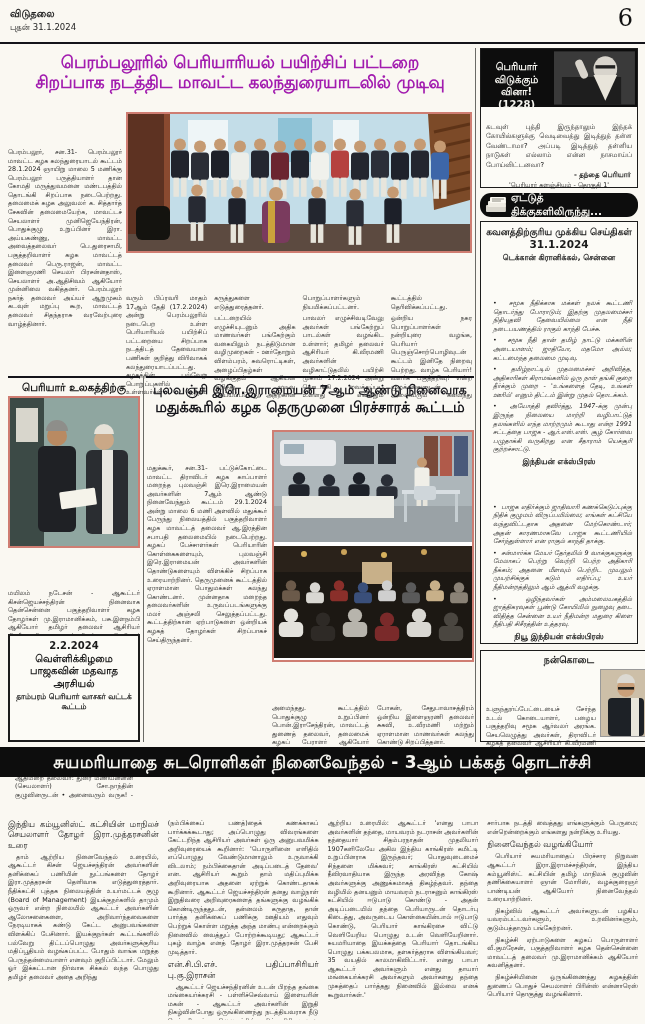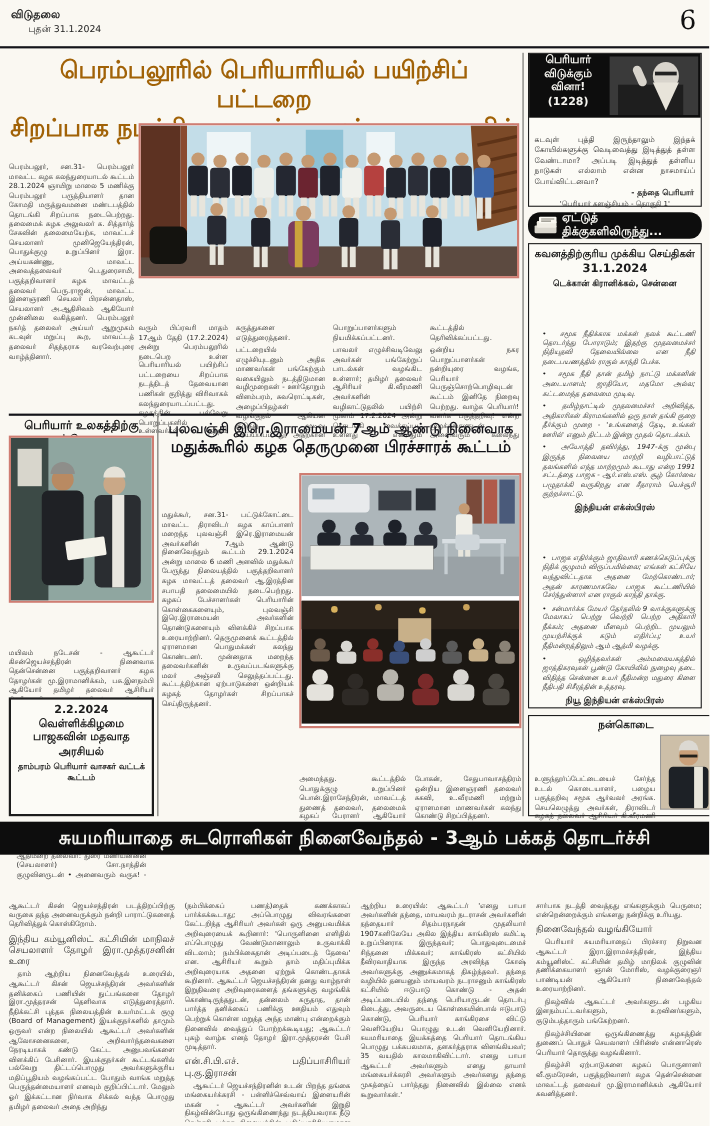--- a/index.html
+++ b/index.html
@@ -12,21 +12,21 @@
   .clip{overflow:hidden;}
   .txt{font-size:6.4px;line-height:1.34;margin-top:36px;}
   .txt p{margin:0 0 3px;text-indent:8px;}
   .txt p.noind{text-indent:0;}
   
   .hdr-name{font-size:10px;font-weight:bold;color:#222;}
   .hdr-date{font-size:8.5px;color:#222;}
   .pageno{font-family:"DejaVu Serif",serif;font-size:24px;color:#111;}
   .toprule{left:0;top:42px;width:645px;border-top:2px solid #14141a;}
   
-  .mainhead{font-size:22px;line-height:1.2;color:#a16207;letter-spacing:-.2px;}
+  .mainhead{font-size:17px;line-height:1.2;color:#a21caf;letter-spacing:-.2px;}
   .subhead2{font-size:10.5px;color:#111;}
   .midhead1{font-size:12.5px;color:#14141a;}
   .midhead2{font-size:14.5px;color:#14141a;}
   
   .box{border:1.5px solid #1c1c1c;background:#fcfbf6;box-sizing:border-box;}
   .frame{border:2px solid #cf7d72;background:#fff;box-sizing:border-box;}
   .blackbar{background:#0d0d0d;color:#f5f4ef;}
   .vrule{border-left:1px solid #6a6a66;width:0;}
   .hrule{border-top:2px solid #14141a;height:0;}
   .bul::before{content:"\2022\00a0\00a0";}
@@ -50,21 +50,21 @@
         <rect x="10.9" y="33" width="4.6" height="16" fill="#e7e5dc"></rect>
       </symbol>
       <symbol id="ss" viewBox="0 0 16 16">
         <circle cx="8" cy="4" r="3.8" fill="currentColor"></circle>
         <rect x="1.5" y="7.5" width="13" height="8" rx="2.5" fill="currentColor"></rect>
       </symbol>
     </defs>
   </svg>
 
   <div class="abs hdr-name" style="left:10px;top:8px">விடுதலை</div>
-  <div class="abs hdr-date" style="left:26px;top:22px">புதன் 31.1.2024</div>
+  <div class="abs hdr-date" style="left:10px;top:22px">புதன் 31.1.2024</div>
   <div class="abs pageno" style="right:12px;top:4px">6</div>
   <div class="abs toprule"></div>
 
   <div class="abs ctr b mainhead" style="left:8px;top:52px;width:464px">
     <div>பெரம்பலூரில் பெரியாரியல் பயிற்சிப் பட்டறை</div>
     <div>சிறப்பாக நடத்திட மாவட்ட கலந்துரையாடலில் முடிவு</div>
   </div>
 
   <div class="abs txt jt clip" style="left:8px;top:112px;width:114px;height:260px">
     <p class="noind">பெரம்பலூர், சன.31- பெரம்பலூர் மாவட்ட கழக கலந்துரையாடல் கூட்டம் 28.1.2024 ஞாயிறு மாலை 5 மணிக்கு பெரம்பலூர் பருத்தியாளர் தான கோமதி மருத்துவமனை மண்டபத்தில் தொடங்கி சிறப்பாக நடைபெற்றது. தலைமைக் கழக அலுவலர் க. சித்தார்த் சேகவின் தலைமையேற்க, மாவட்டச் செயலாளர் முனிஜெயேந்திரன், பொதுக்குழு உறுப்பினர் இரா. அய்யகண்ணு, மாவட்ட அவைத்தலைவர் பெ.துரைசாமி, பகுத்தறிவாளர் கழக மாவட்டத் தலைவர் பெரு.ராஜன், மாவட்ட இளைஞரணி செயலர் பிரசன்னதாஸ், செயலாளர் அ.ஆதிசிவம் ஆகியோர் முன்னிலை வகித்தனர். பெரம்பலூர் நகர்த் தலைவர் அய்யர் ஆறுமுகம் கடவுள் மறுப்பு கூற, மாவட்டத் தலைவர் சிதந்தராசு வரவேற்புரை வாழ்த்தினார்.</p>
@@ -113,21 +113,21 @@
     <p class="noind">வரும் பிப்ரவரி மாதம் 17ஆம் தேதி (17.2.2024) அன்று பெரம்பலூரில் நடைபெற உள்ள பெரியாரியல் பயிற்சிப் பட்டறையை சிறப்பாக நடத்திடத் தேவையான பணிகள் குறித்து விரிவாகக் கலந்துரையாடப்பட்டது. கழகத்தின் பல்வேறு பொறுப்புகளில் உள்ளவர்கள் தத்தம் கருத்துகளை எடுத்துரைத்தனர்.</p>
     <p class="noind">பட்டறையில் எழுச்சியுடனும் அதிக மாணவர்கள் பங்கேற்கும் வகையிலும் நடத்திடுமான வழிமுறைகள் - ஊர்தோறும் விளம்பரம், சுவரொட்டிகள், அழைப்பிதழ்கள் வழங்குதல் ஆகியன குறித்து முடிவு செய்யப்பட்டது; அதற்கான பொறுப்பாளர்களும் நியமிக்கப்பட்டனர்.</p>
     <p class="noind">பாவலர் எழுச்சிவடிவேலு அவர்கள் பங்கேற்றுப் பாடல்கள் வழங்கிட உள்ளார்; தமிழர் தலைவர் ஆசிரியர் கி.வீரமணி அவர்களின் வழிகாட்டுதலில் பயிற்சி முகாம் 17.2.2024 அன்று தொடங்கி வைக்கப்பட உள்ளது என்பதும் கூட்டத்தில் தெரிவிக்கப்பட்டது.</p>
     <p class="noind">ஒன்றிய நகர பொறுப்பாளர்கள் நன்றியுரை வழங்க, பெரியார் பெருஞ்சொற்பொழிவுடன் கூட்டம் இனிதே நிறைவு பெற்றது. வாழ்க பெரியார்! வளர்க பகுத்தறிவு! என்ற முழக்கங்களுடன் அனைவரும் கலைந்து சென்றனர். இறுதியாக மாவட்டச் செயலாளர் நன்றி கூறினார்.</p>
   </div>
 
   <div class="abs vrule" style="left:475px;top:48px;height:694px"></div>
 
   <div class="abs box" style="left:480px;top:48px;width:158px;height:140px">
     <div class="blackbar" style="display:flex;height:58px">
-      <div class="b ctr" style="width:72px;font-size:10px;line-height:1.25;padding-top:0">
+      <div class="b ctr" style="width:72px;font-size:10px;line-height:1.25;padding-top:12px">
         <div>பெரியார் விடுக்கும்</div>
         <div>வினா! (1228)</div>
       </div>
       <svg width="82" height="54" viewBox="0 0 82 54" style="margin:2px">
         <rect width="82" height="54" fill="#3a3a3a"></rect>
         <rect x="8" y="26" width="60" height="28" fill="#1e1e1e"></rect>
         <ellipse cx="52" cy="18" rx="12" ry="13" fill="#d8d4cc"></ellipse>
         <polygon points="40,24 64,24 52,50" fill="#e8e4da"></polygon>
         <rect x="42" y="14" width="20" height="3.4" fill="#222"></rect>
         <rect x="24" y="8" width="8" height="20" rx="4" fill="#d8d4cc" transform="rotate(-24 28 18)"></rect>
@@ -284,35 +284,34 @@
 
   <div class="abs txt jt clip" style="left:272px;top:668px;width:202px;height:74px;column-count:2;column-gap:8px">
     <p class="noind">அமைந்தது. கூட்டத்தில் பொதுக்குழு உறுப்பினர் பொன்.இராசேந்திரன், மாவட்டத் துணைத் தலைவர், தலைமைக் கழகப் பேராளர் ஆகியோர் பங்கேற்று உரையாற்றினர்.</p>
     <p class="noind">போகன், சேதுபாவாசத்திரம் ஒன்றிய இளைஞரணி தலைவர் சுகவி, உ.வீரமணி மற்றும் ஏராளமான மாணவர்கள் கலந்து கொண்டு சிறப்பித்தனர்.</p>
   </div>
 
   <div class="abs blackbar ctr b banner-txt" style="left:0;top:747px;width:645px;height:30px;line-height:30px">சுயமரியாதை சுடரொளிகள் நினைவேந்தல் - 3ஆம் பக்கத் தொடர்ச்சி</div>
 
   <div class="abs clip" style="left:8px;top:783px;width:630px;height:237px;display:grid;grid-template-columns:repeat(4,1fr);gap:9px">
     <div class="txt jt clip">
-      <p class="noind">ஆகூட்டர் கிசன் ஜெயச்சந்திரன் படத்திறப்பிற்கு வருகை தந்த அனைவருக்கும் நன்றி பாராட்டுகளைத் தெரிவித்துக் கொள்கிறோம்.</p>
       <p class="bot-sub noind">இந்திய கம்யூனிஸ்ட் கட்சியின் மாநிலச் செயலாளர் தோழர் இரா.முத்தரசனின் உரை</p>
       <p>தாம் ஆற்றிய நினைவேந்தல் உரையில், ஆகூட்டர் கிசன் ஜெயச்சந்திரன் அவர்களின் தனிக்கைப் பணியின் நுட்பங்களை தோழர் இரா.முத்தரசன் தெளிவாக எடுத்துரைத்தார். நீதிக்கட்சி புத்தக நிலையத்தின் உயர்மட்டக் குழு (Board of Management) இயக்குநர்களில் தாமும் ஒருவர் என்ற நிலையில் ஆகூட்டர் அவர்களின் ஆலோசனைகளை, அறிவார்ந்தவைகளை நேரடியாகக் கண்டு கேட்ட அனுபவங்களை விளக்கிப் பேசினார். இயக்குநர்கள் கூட்டங்களில் பல்வேறு திட்டப்பொழுது அவர்களுக்குரிய மதிப்பூதியம் வழங்கப்பட்ட போதும் வாங்க மறுத்த பெருந்தன்மையாளர் எனவும் குறிப்பிட்டார். மேலும் ஓர் இக்கட்டான நிர்வாக சிக்கல் வந்த பொழுது தமிழர் தலைவர் அதை அறிந்து</p>
     </div>
     <div class="txt jt clip">
       <p class="noind">(நம்பிக்கைப் பணத்)தைக் கணக்காகப் பார்க்கக்கூடாது; அப்பொழுது விவரங்களை கேட்டறிந்த ஆசிரியர் அவர்கள் ஒரு அனுபவமிக்க அறிவுரையைக் கூறினார்: 'பொருளினை எளிதில் எப்பொழுது வேண்டுமானாலும் உருவாக்கி விடலாம்; நம்பிக்கைதான் அடிப்படைத் தேவை' என. ஆசிரியர் கூறும் தாம் மதிப்புமிக்க அறிவுரையாக அதனை ஏற்றுக் கொண்டதாகக் கூறினார். ஆகூட்டர் ஜெயச்சந்திரன் தனது வாழ்நாள் இறுதிவரை அறிவுரைகளைத் தங்களுக்கு வழங்கிக் கொண்டிருந்ததுடன், தன்னலம் கருதாத, தான் பார்த்த தனிக்கைப் பணிக்கு ஊதியம் எதுவும் பெற்றுக் கொள்ள மறுத்த அந்த மாண்பு என்றைக்கும் நினைவில் வைத்துப் போற்றக்கூடியது; ஆகூட்டர் புகழ் வாழ்க எனத் தோழர் இரா.முத்தரசன் பேசி முடித்தார்.</p>
       <p class="bot-sub noind">என்.சி.பி.எச். பதிப்பாசிரியர் பு.கு.இராசன்</p>
       <p>ஆகூட்டர் ஜெயச்சந்திரனின் உடன் பிறந்த தங்கை மங்கையர்க்கரசி - பள்ளிச்செவ்வாய் இளையரின் மகன் - ஆகூட்டர் அவர்களின் இறுதி நிகழ்வின்போது ஒருங்கிணைந்து நடத்தியவராக நீடு செஞ்சுரி புத்தக நிலையத்தின் பதிப்பாசிரியருமான பகுத்தறிவாளர் தாம்</p>
     </div>
     <div class="txt jt clip">
       <p class="noind">ஆற்றிய உரையில்: ஆகூட்டர் 'எனது பாபா அவர்களின் தந்தை, மாயவரம் நடராசன் அவர்களின் தந்தையார் சிதம்பரநாதன் முதலியார் 1907களிலேயே அகில இந்திய காங்கிரஸ் கமிட்டி உறுப்பினராக இருந்தவர்; பொதுவுடைமைச் சிந்தனை மிக்கவர்; காங்கிரஸ் கட்சியில் தீவிரவாதியாக இருந்த அரவிந்த கோஷ் அவர்களுக்கு அணுக்கமாகத் திகழ்ந்தவர். தந்தை வழியில் தனயனும் மாயவரம் நடராசனும் காங்கிரஸ் கட்சியில் ஈடுபாடு கொண்டு - அதன் அடிப்படையில் தந்தை பெரியாருடன் தொடர்பு கிடைத்து, அவருடைய கொள்கையின்பால் ஈடுபாடு கொண்டு, பெரியார் காங்கிரசை விட்டு வெளியேறிய பொழுது உடன் வெளியேறினார். சுயமரியாதை இயக்கத்தை பெரியார் தொடங்கிய பொழுது பக்கபலமாக, தளகர்த்தராக விளங்கியவர்; 35 வயதில் காலமாகிவிட்டார். எனது பாபா ஆகூட்டர் அவர்களும் எனது தாயார் மங்கையர்க்கரசி அவர்களும் அவர்களது தந்தை முகத்தைப் பார்த்தது நினைவில் இல்லை எனக் கூறுவார்கள்.'</p>
     </div>
     <div class="txt jt clip">
       <p class="noind">சார்பாக நடத்தி வைத்தது எங்களுக்கும் பெருமை; என்றென்றைக்கும் எங்களது நன்றிக்கு உரியது.</p>
       <p class="bot-sub noind">நினைவேந்தல் வழங்கியோர்</p>
       <p>பெரியார் சுயமரியாதைப் பிரச்சார நிறுவன ஆகூட்டர் இரா.இராமச்சந்திரன், இந்திய கம்யூனிஸ்ட் கட்சியின் தமிழ் மாநிலக் குழுவின் தணிக்கையாளர் ஞான் மோரிஸ், வழக்குரைஞர் பாண்டியன் ஆகியோர் நினைவேந்தல் உரையாற்றினர்.</p>
-      <p>நிகழ்வில் ஆகூட்டர் அவர்களுடன் பழகிய இளநம்பட்டவர்களும், உறவினர்களும், குடும்பத்தாரும் பங்கேற்றனர்.</p>
+      <p>நிகழ்வில் ஆகூட்டர் அவர்களுடன் பழகிய யவரம்பட்டவர்களும், உறவினர்களும், குடும்பத்தாரும் பங்கேற்றனர்.</p>
+      <p>நிகழ்ச்சி ஏற்பாடுகளை கழகப் பொருளாளர் வீ.குமரேசன், பகுத்தறிவாளர் கழக தென்சென்னை மாவட்டத் தலைவர் மு.இராமானிக்கம் ஆகியோர் கவனித்தனர்.</p>
       <p>நிகழ்ச்சியினை ஒருங்கிணைத்து கழகத்தின் துணைப் பொதுச் செயலாளர் பிரின்ஸ் என்னாரெஸ் பெரியார் தொகுத்து வழங்கினார்.</p>
-      <p>நிகழ்ச்சி ஏற்பாடுகளை கழகப் பொருளாளர் வீ.குமரேசன், பகுத்தறிவாளர் கழக தென்சென்னை மாவட்டத் தலைவர் மு.இராமானிக்கம் ஆகியோர் கவனித்தனர்.</p>
     </div>
   </div>
 
 </div>
 
 </body></html>

